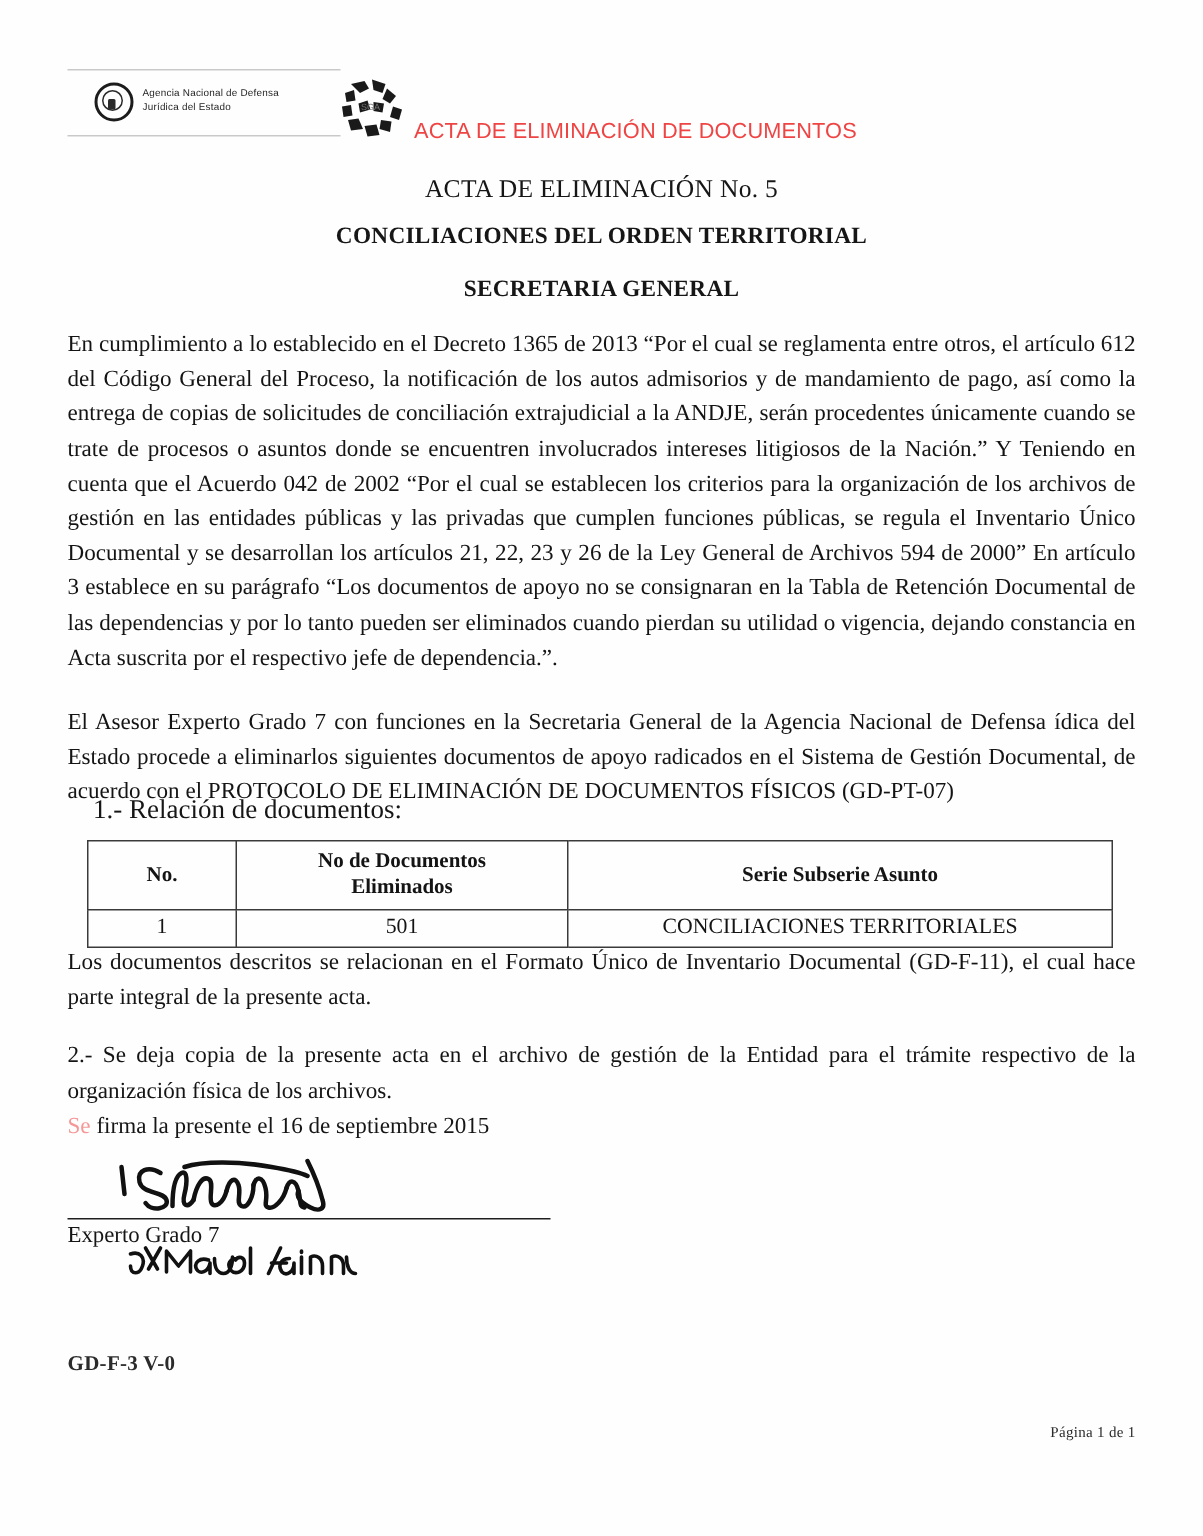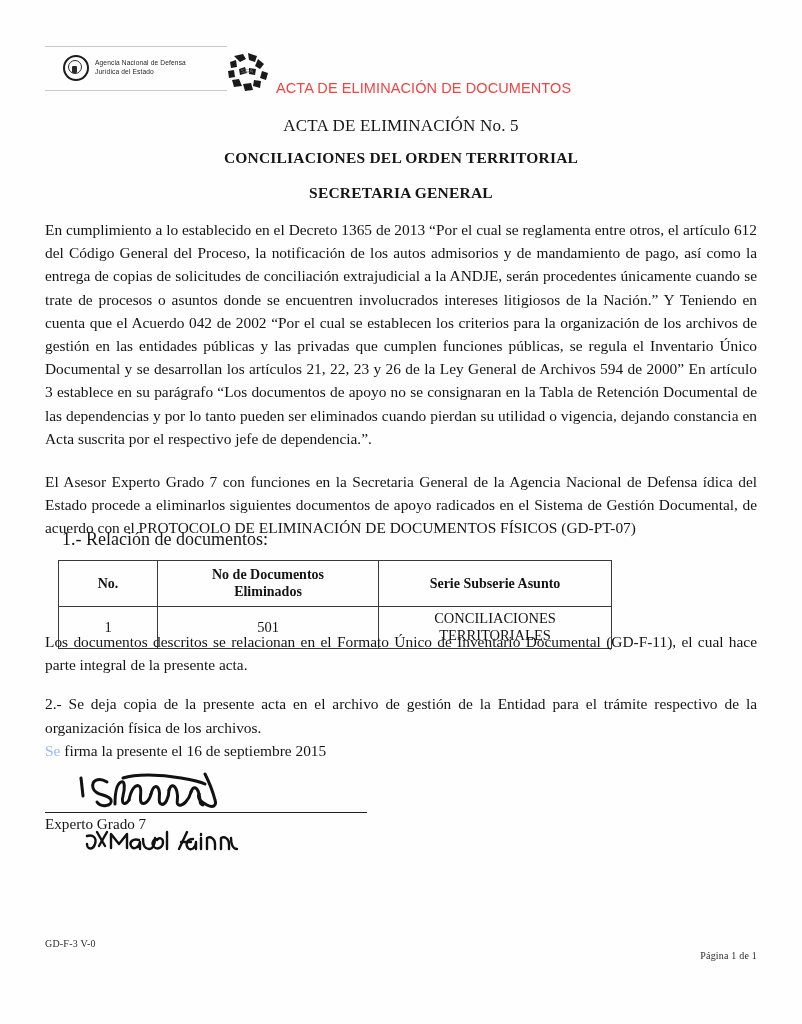--- a/index.html
+++ b/index.html
@@ -148,21 +148,21 @@
     top: 528px;
     font-size: 18px;
     line-height: 23px;
   }
 
   
   table.doc-table {
     position: absolute;
     left: 58px;
     top: 560px;
-    width: 554px;
+    width: 684px;
     border-collapse: collapse;
     font-size: 14px;
   }
   table.doc-table td, table.doc-table th {
     border: 1px solid #3a3a3a;
     text-align: center;
     vertical-align: middle;
     color: #141414;
   }
   table.doc-table thead th {
@@ -189,21 +189,21 @@
 
   .sign-date {
     position: absolute;
     left: 45px;
     top: 740px;
     font-size: 15.4px;
     line-height: 22px;
     white-space: nowrap;
   }
   .sign-date .faded {
-    color: #3b82f6;
+    color: #ef4444;
     opacity: 0.55;
   }
 
   
   .signature-wrap {
     position: absolute;
     left: 45px;
     top: 776px;
     width: 330px;
     height: 60px;
@@ -232,24 +232,25 @@
   .sig-hand {
     position: absolute;
     left: 38px;
     top: 54px;
   }
 
   
   .footer-left {
     position: absolute;
     left: 45px;
-    top: 938px;
-    font-size: 10px;
+    top: 902px;
+    font-size: 14px;
     letter-spacing: 0.2px;
     color: #2b2b2b;
+    font-weight: bold;
   }
   .footer-right {
     position: absolute;
     right: 45px;
     top: 950px;
     font-size: 10px;
     letter-spacing: 0.2px;
     color: #2b2b2b;
   }
 </style>

